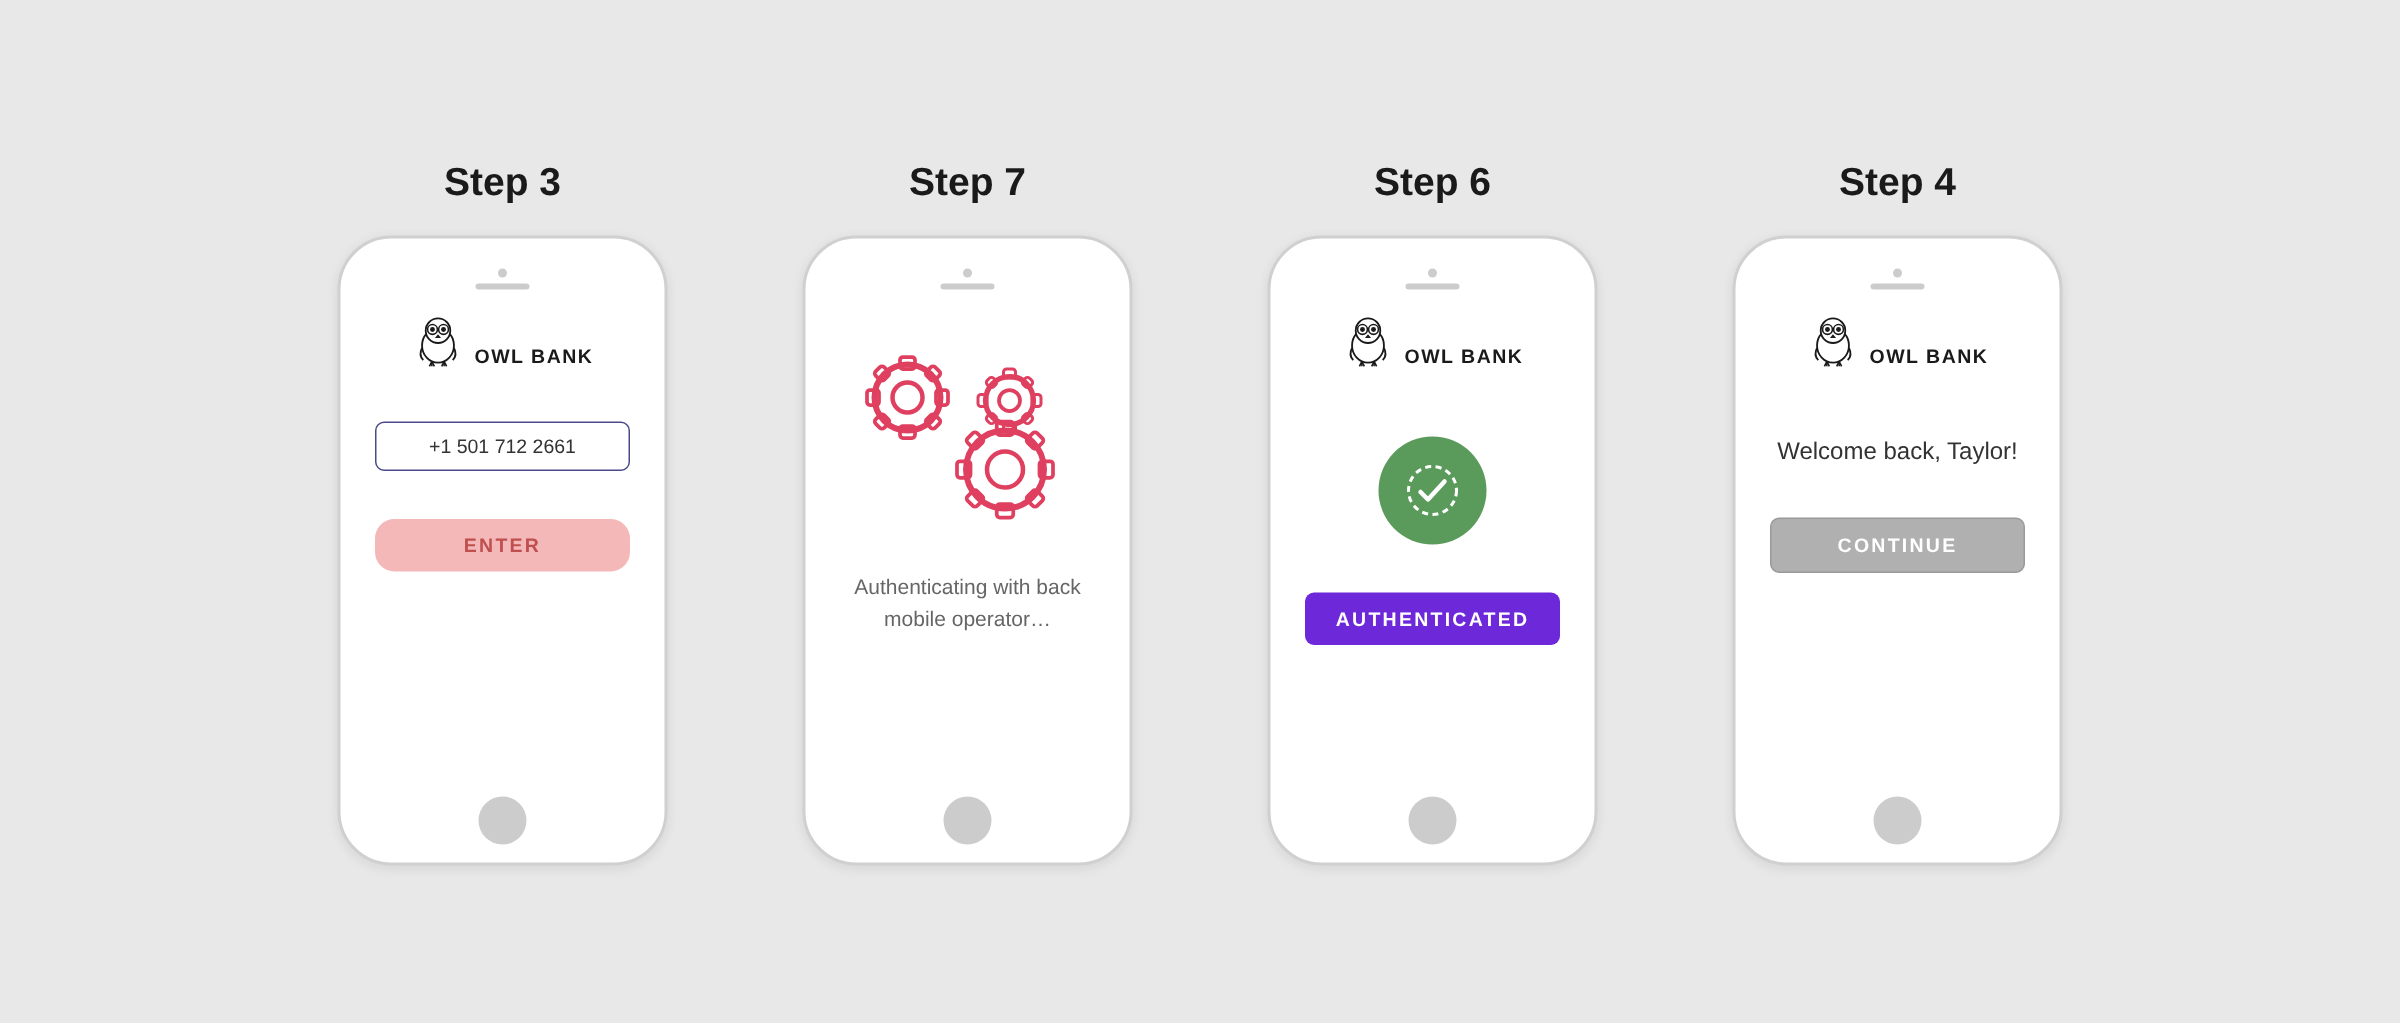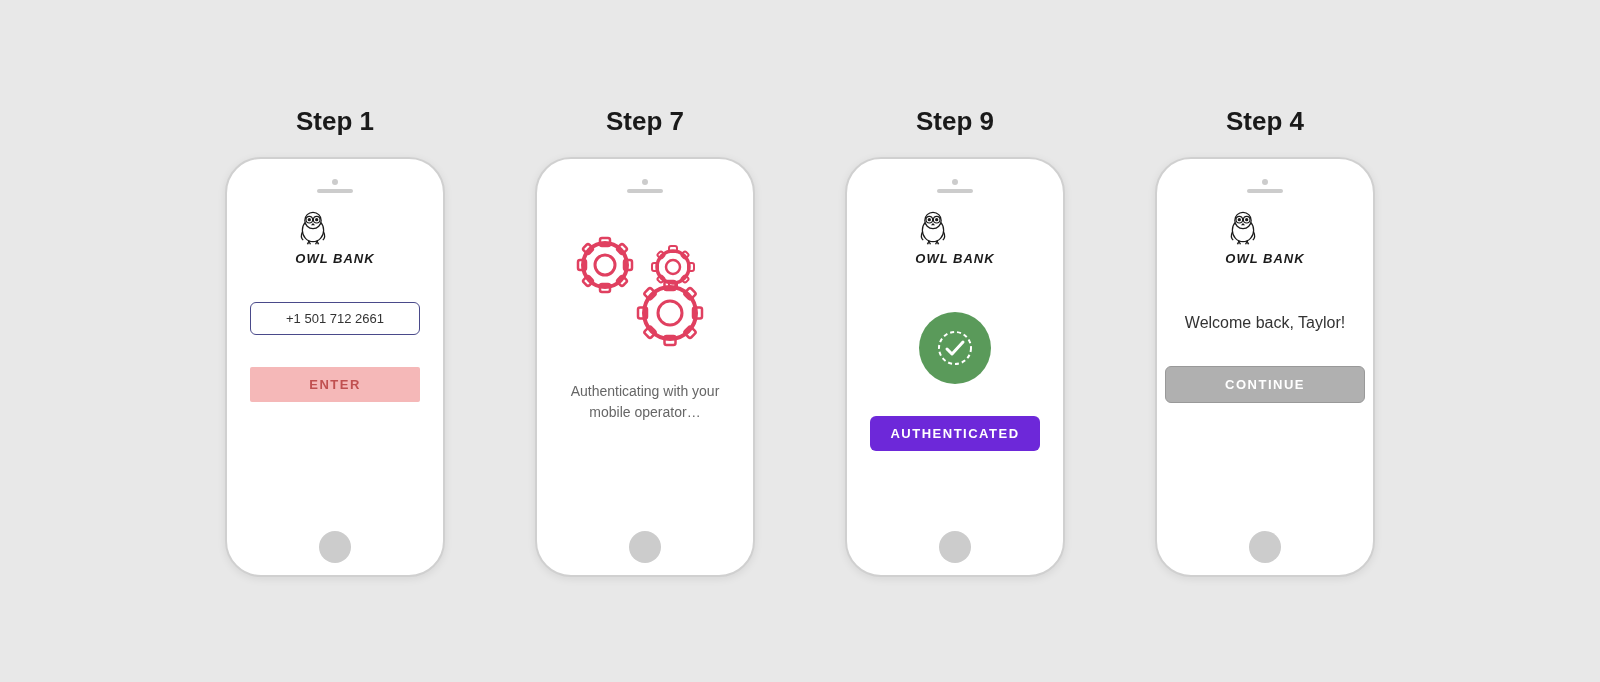--- a/index.html
+++ b/index.html
@@ -92,25 +92,24 @@
       flex-direction: column;
       align-items: center;
       flex: 1;
       width: 100%;
       gap: 16px;
     }
 
     
     .owl-logo {
       display: flex;
-      flex-direction: column;
-      align-items: flex-start;
+      flex-direction: row;
+      align-items: flex-end;
       gap: 6px;
       margin-top: 4px;
-      font-style: italic;
     }
 
     .owl-icon {
       width: 36px;
       height: 36px;
     }
 
     .owl-bank-text {
       font-size: 13px;
       font-weight: 700;
@@ -127,21 +126,21 @@
       color: #333;
       text-align: center;
       width: 170px;
       margin-top: 20px;
     }
 
     
     .enter-button {
       background: #f5b8b8;
       border: none;
-      border-radius: 2px;
+      border-radius: 13px;
       padding: 10px 0;
       width: 170px;
       font-size: 13px;
       font-weight: 600;
       color: #c05050;
       letter-spacing: 1.5px;
       cursor: pointer;
       margin-top: 16px;
     }
 
@@ -197,36 +196,36 @@
       margin-top: 30px;
       line-height: 1.4;
     }
 
     
     .continue-button {
       background: #b0b0b0;
       border: 1.5px solid #999;
       border-radius: 6px;
       padding: 10px 0;
-      width: 200px;
+      width: 170px;
       font-size: 13px;
       font-weight: 600;
       color: #ffffff;
       letter-spacing: 1.5px;
       cursor: pointer;
       margin-top: 16px;
     }
   </style>
 </head>
 <body>
 
 <div class="page-wrapper">
 
   <div class="step-column">
-    <div class="step-title">Step 1</div>
+    <div class="step-title">Step 3</div>
     <div class="phone-frame">
       <div class="phone-top">
         <div class="phone-camera"></div>
         <div class="phone-speaker"></div>
       </div>
       <div class="phone-content">
         <div class="owl-logo">
           <svg class="owl-icon" viewBox="0 0 40 44" fill="none" xmlns="http://www.w3.org/2000/svg">
 
             <ellipse cx="20" cy="26" rx="13" ry="14" fill="white" stroke="#1a1a1a" stroke-width="1.5"></ellipse>
@@ -309,28 +308,28 @@
               <rect x="-4" y="15" width="8" height="6" rx="2" fill="none" stroke="#e04060" stroke-width="2"></rect>
               <rect x="15" y="-4" width="6" height="8" rx="2" fill="none" stroke="#e04060" stroke-width="2"></rect>
               <rect x="-21" y="-4" width="6" height="8" rx="2" fill="none" stroke="#e04060" stroke-width="2"></rect>
               <rect x="9" y="-15" width="6" height="6" rx="2" transform="rotate(45,12,-12)" fill="none" stroke="#e04060" stroke-width="2"></rect>
               <rect x="-15" y="-15" width="6" height="6" rx="2" transform="rotate(-45,-12,-12)" fill="none" stroke="#e04060" stroke-width="2"></rect>
               <rect x="9" y="9" width="6" height="6" rx="2" transform="rotate(-45,12,12)" fill="none" stroke="#e04060" stroke-width="2"></rect>
               <rect x="-15" y="9" width="6" height="6" rx="2" transform="rotate(45,-12,12)" fill="none" stroke="#e04060" stroke-width="2"></rect>
             </g>
           </svg>
         </div>
-        <div class="auth-text">Authenticating with your mobile operator…</div>
+        <div class="auth-text">Authenticating with back mobile operator…</div>
       </div>
       <div class="phone-bottom"></div>
     </div>
   </div>
 
   <div class="step-column">
-    <div class="step-title">Step 9</div>
+    <div class="step-title">Step 6</div>
     <div class="phone-frame">
       <div class="phone-top">
         <div class="phone-camera"></div>
         <div class="phone-speaker"></div>
       </div>
       <div class="phone-content">
         <div class="owl-logo">
           <svg class="owl-icon" viewBox="0 0 40 44" fill="none" xmlns="http://www.w3.org/2000/svg">
             <ellipse cx="20" cy="26" rx="13" ry="14" fill="white" stroke="#1a1a1a" stroke-width="1.5"></ellipse>
             <ellipse cx="20" cy="14" rx="10" ry="10" fill="white" stroke="#1a1a1a" stroke-width="1.5"></ellipse>

